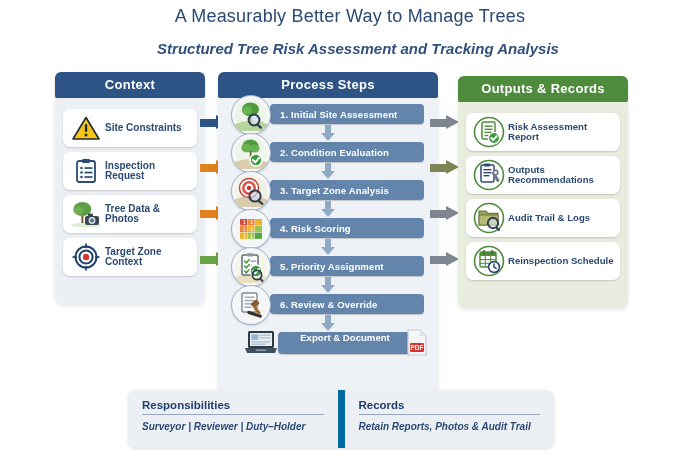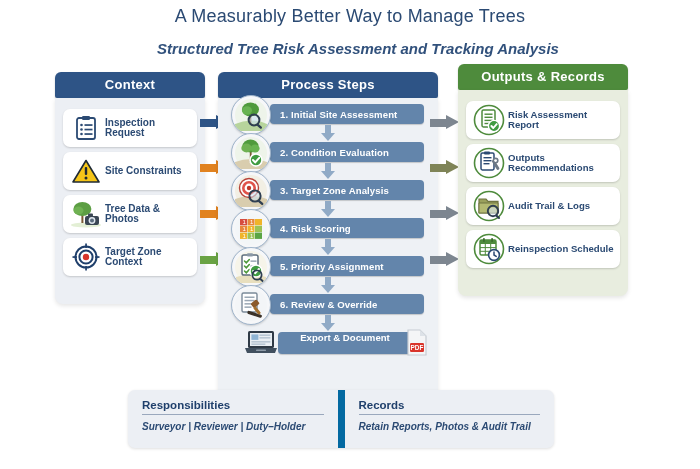--- a/index.html
+++ b/index.html
@@ -50,21 +50,21 @@
   #inputs{left:55px;top:72px;width:150px;}
   #inputs .col-head{background:#2e5486;}
   #inputs .col-body{background:#eceff4;height:200px;padding-top:6px;}
 
   
   #process{left:218px;top:72px;width:220px;}
   #process .col-head{background:#2e5486;}
   #process .col-body{background:#eef1f5;height:303px;}
 
   
-  #outputs{left:458px;top:64px;width:170px;}
+  #outputs{left:458px;top:76px;width:170px;}
   #outputs .col-head{background:#4e8b3c;}
   #outputs .col-body{background:#e8eddf;height:200px;padding-top:6px;}
 
   
   .card{
     position:relative;
     margin:5px 8px 0 8px;
     height:38px;
     background:#ffffff;
     border-radius:7px;
@@ -152,46 +152,46 @@
 <body>
 
 <div class="stage">
 
   <div class="title">A Measurably Better Way to Manage Trees</div>
   <div class="subtitle">Structured Tree Risk Assessment and Tracking Analysis</div>
 
   <div class="col" id="inputs">
     <div class="col-head">Context</div>
     <div class="col-body">
+
+      <div class="card">
+        <span class="ico">
+          <svg width="28" height="25" viewBox="0 0 28 25">
+            <path d="M14 1.5 L27 23 L1 23 Z" fill="#f5c518" stroke="#1f2a33" stroke-width="1.6" stroke-linejoin="round"></path>
+            <rect x="12.8" y="8" width="2.4" height="8" rx="1" fill="#1f2a33"></rect>
+            <circle cx="14" cy="19" r="1.5" fill="#1f2a33"></circle>
+          </svg>
+        </span>
+        <span class="lbl">Site Constraints</span>
+      </div>
 
       <div class="card">
         <span class="ico">
           <svg width="24" height="26" viewBox="0 0 24 26">
             <rect x="3" y="3" width="18" height="21" rx="2" fill="#fff" stroke="#2b4a73" stroke-width="1.8"></rect>
             <rect x="8" y="1" width="8" height="4" rx="1.3" fill="#2b4a73"></rect>
             <circle cx="7.5" cy="10" r="1.3" fill="#2b4a73"></circle>
               <rect x="10.5" y="9.2" width="8" height="1.7" fill="#2b4a73"></rect>
             <circle cx="7.5" cy="14.5" r="1.3" fill="#2b4a73"></circle>
               <rect x="10.5" y="13.7" width="8" height="1.7" fill="#2b4a73"></rect>
             <circle cx="7.5" cy="19" r="1.3" fill="#2b4a73"></circle>
               <rect x="10.5" y="18.2" width="8" height="1.7" fill="#2b4a73"></rect>
           </svg>
         </span>
         <span class="lbl">Inspection Request</span>
-      </div>
-
-      <div class="card">
-        <span class="ico">
-          <svg width="28" height="25" viewBox="0 0 28 25">
-            <path d="M14 1.5 L27 23 L1 23 Z" fill="#f5c518" stroke="#1f2a33" stroke-width="1.6" stroke-linejoin="round"></path>
-            <rect x="12.8" y="8" width="2.4" height="8" rx="1" fill="#1f2a33"></rect>
-            <circle cx="14" cy="19" r="1.5" fill="#1f2a33"></circle>
-          </svg>
-        </span>
-        <span class="lbl">Site Constraints</span>
       </div>
 
       <div class="card">
         <span class="ico">
           <svg width="32" height="28" viewBox="0 0 32 28">
             <ellipse cx="16" cy="25" rx="15" ry="2.6" fill="#e3efd5"></ellipse>
             <rect x="11.4" y="12" width="2" height="11" fill="#7a5a33"></rect>
             <ellipse cx="12.4" cy="9" rx="9" ry="7" fill="#5c9e43"></ellipse>
             <ellipse cx="8.5" cy="10.5" rx="5" ry="4" fill="#6fb152"></ellipse>
             <rect x="15" y="16" width="14" height="9" rx="2" fill="#3a4654"></rect>

